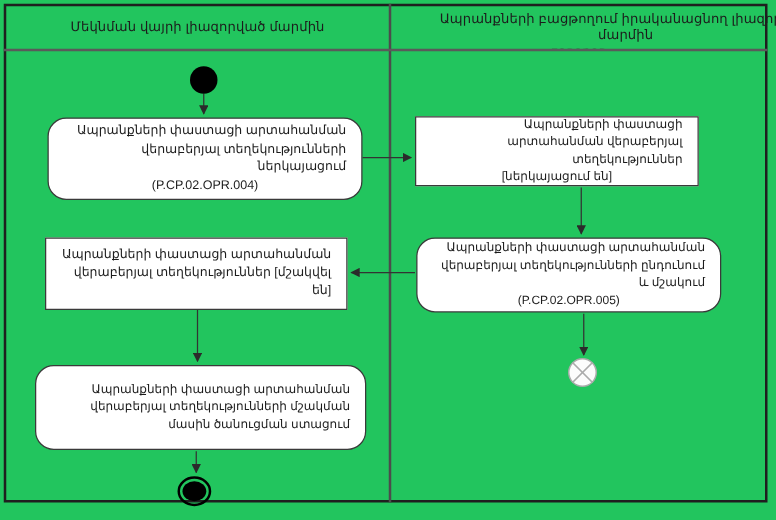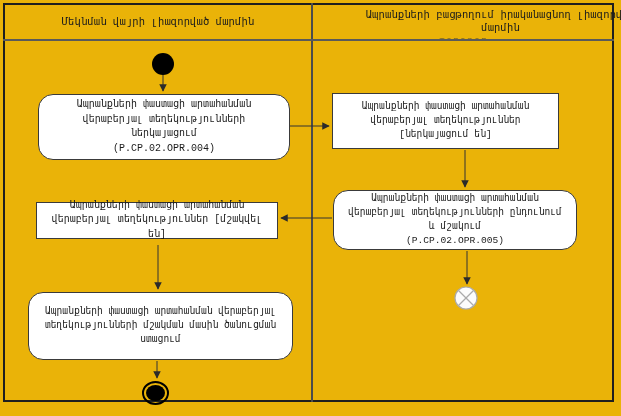--- a/index.html
+++ b/index.html
@@ -1,18 +1,18 @@
 <!DOCTYPE html>
 <html><head>
 <meta charset="utf-8">
 <style>
   html,body{margin:0;padding:0;background:#fff;}
   #canvas{
-    position:relative;width:621px;height:416px;background:#eab308;
-    font-family:Liberation Mono, monospace;color:#1c1c1c;overflow:hidden;
+    position:relative;width:621px;height:416px;background:#22c55e;
+    font-family:Liberation Sans, sans-serif;color:#1c1c1c;overflow:hidden;
   }
   .frame{
     position:absolute;left:3px;top:3px;width:611px;height:399px;
     border:2px solid #1f1f1f;box-sizing:border-box;background:transparent;
   }
   .lane-divider{position:absolute;left:311px;top:3px;width:2px;height:399px;background:#4c4c4c;}
   .header-line{position:absolute;left:3px;top:39px;width:611px;height:2px;background:#5a5a5a;}
   .lane-title{
     position:absolute;top:3px;height:36px;display:flex;align-items:center;justify-content:center;
     text-align:center;font-size:10.5px;letter-spacing:0.1px;
@@ -20,21 +20,21 @@
   .lane-title.left{left:5px;width:306px;}
   .lane-title.right{left:313px;width:301px;margin-left:37px;}
   .clipped-text{
     position:absolute;left:313px;top:31px;width:301px;height:8px;overflow:hidden;
     text-align:center;opacity:0.55;color:#333;
   }
   .clipped-text span{display:inline-block;font-size:10px;margin-top:-4px;letter-spacing:1px;}
   .node{
     position:absolute;box-sizing:border-box;background:#fff;border:1px solid #3a3a3a;
     display:flex;flex-direction:column;align-items:center;justify-content:center;
-    text-align:center;font-size:9.6px;line-height:1.45;padding:16px 12px;
+    text-align:right;font-size:9.6px;line-height:1.45;padding:16px 12px;
   }
   .node.rounded{border-radius:15px;}
   .nt{display:block;}
   .start-node{position:absolute;left:152px;top:53px;width:22px;height:22px;border-radius:50%;background:#000;}
   .final-node{position:absolute;left:142px;top:381px;width:27px;height:24px;border-radius:50%;border:2px solid #000;box-sizing:border-box;}
   .final-node .inner{position:absolute;left:2px;top:2px;right:2px;bottom:2px;border-radius:50%;background:#000;}
   svg.overlay{position:absolute;left:0;top:0;pointer-events:none;}
 </style>
 </head>
 <body>
@@ -82,21 +82,21 @@
   <div class="node" style="left:332px;top:93px;width:227px;height:56px;">
     <span class="nt">Ապրանքների փաստացի արտահանման վերաբերյալ տեղեկություններ</span>
     <span class="nt">[ներկայացում են]</span>
   </div>
 
   <div class="node rounded" style="left:333px;top:190px;width:244px;height:60px;">
     <span class="nt">Ապրանքների փաստացի արտահանման վերաբերյալ տեղեկությունների ընդունում և մշակում</span>
     <span class="nt">(P.CP.02.OPR.005)</span>
   </div>
 
-  <div class="node" style="left:36px;top:202px;width:242px;height:37px;font-size:10px;">
+  <div class="node" style="left:36px;top:190px;width:242px;height:58px;font-size:10px;">
     <span class="nt">Ապրանքների փաստացի արտահանման վերաբերյալ տեղեկություններ [մշակվել են]</span>
   </div>
 
   <div class="node rounded" style="left:28px;top:292px;width:265px;height:68px;">
     <span class="nt">Ապրանքների փաստացի արտահանման վերաբերյալ տեղեկությունների մշակման մասին ծանուցման ստացում</span>
   </div>
 
   <div class="final-node">
     <div class="inner"></div>
   </div>

